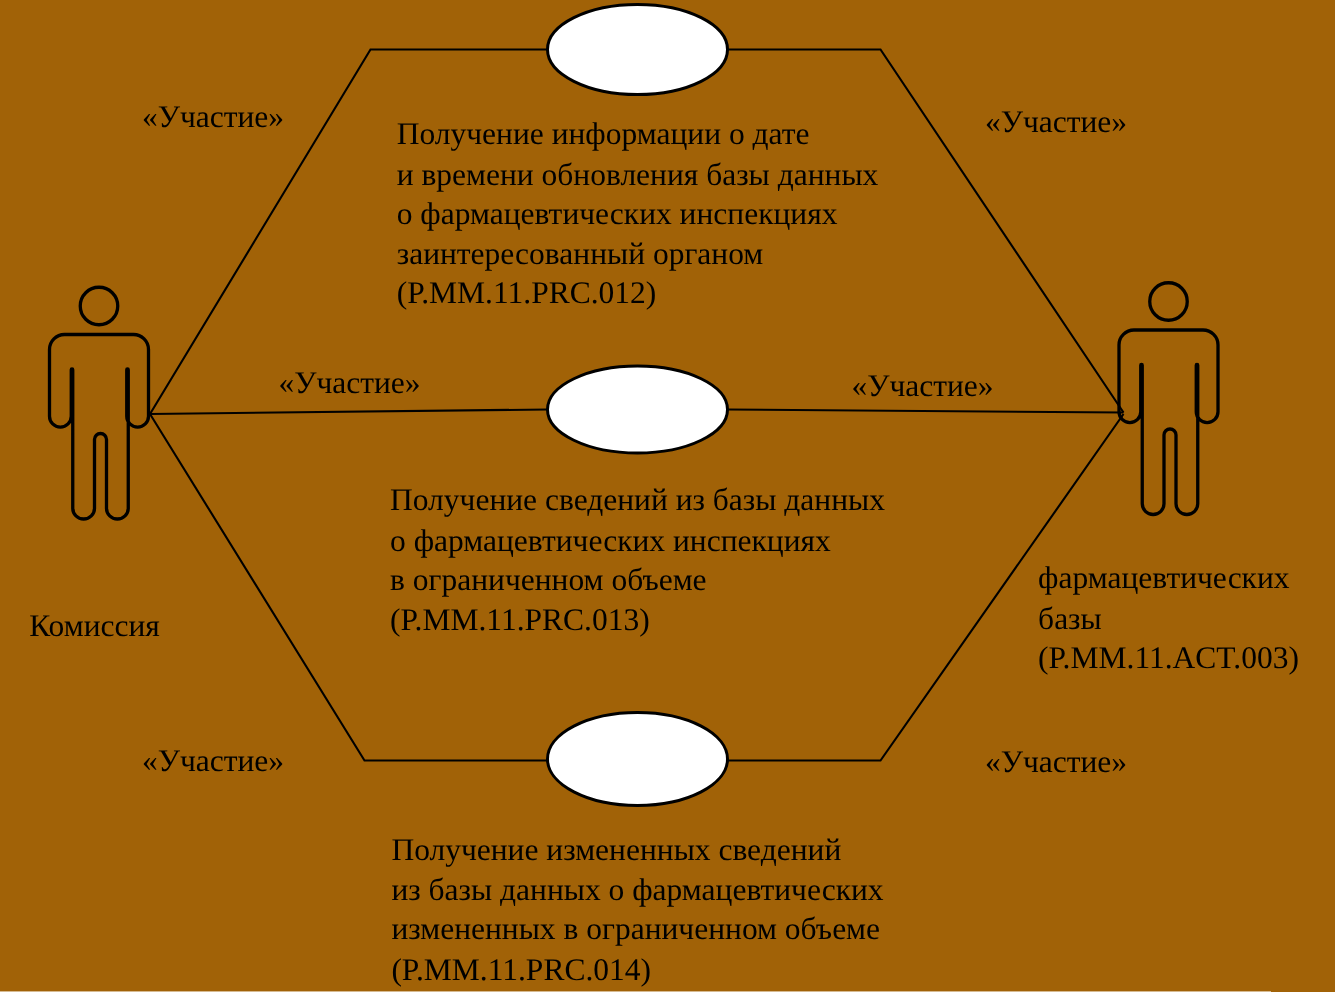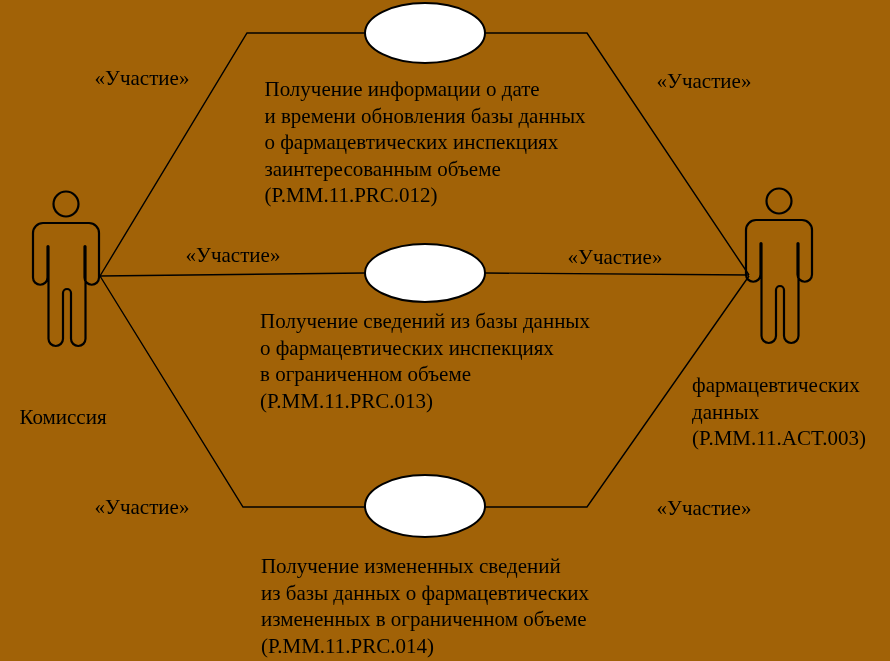--- a/index.html
+++ b/index.html
@@ -72,41 +72,41 @@
   <span class="lbl center-xy" style="left:704px; top:81px;">«Участие»</span>
   <span class="lbl center-xy" style="left:233px; top:255px;">«Участие»</span>
   <span class="lbl center-xy" style="left:615px; top:257px;">«Участие»</span>
   <span class="lbl center-xy" style="left:142px; top:507px;">«Участие»</span>
   <span class="lbl center-xy" style="left:704px; top:508px;">«Участие»</span>
 
   <div class="lbl center-x" style="left:425px; top:76px;">
     <div>Получение информации о дате</div>
     <div>и времени обновления базы данных</div>
     <div>о фармацевтических инспекциях</div>
-    <div>заинтересованным объеме</div>
+    <div>заинтересованный органом</div>
     <div>(P.MM.11.PRC.012)</div>
   </div>
 
-  <div class="lbl center-x" style="left:425px; top:308px;">
+  <div class="lbl center-x" style="left:425px; top:320px;">
     <div>Получение сведений из базы данных</div>
     <div>о фармацевтических инспекциях</div>
     <div>в ограниченном объеме</div>
     <div>(P.MM.11.PRC.013)</div>
   </div>
 
   <div class="lbl center-x" style="left:425px; top:553px;">
     <div>Получение измененных сведений</div>
     <div>из базы данных о фармацевтических</div>
     <div>измененных в ограниченном объеме</div>
     <div>(P.MM.11.PRC.014)</div>
   </div>
 
   <div class="lbl center-x" style="left:63px; top:364px;margin-top:40px;">
     <div>Комиссия</div>
   </div>
 
   <div class="lbl center-x" style="left:779px; top:372px;">
     <div>фармацевтических</div>
-    <div>данных</div>
+    <div>базы</div>
     <div>(P.MM.11.ACT.003)</div>
   </div>
 
 </div>
 
 </body></html>

